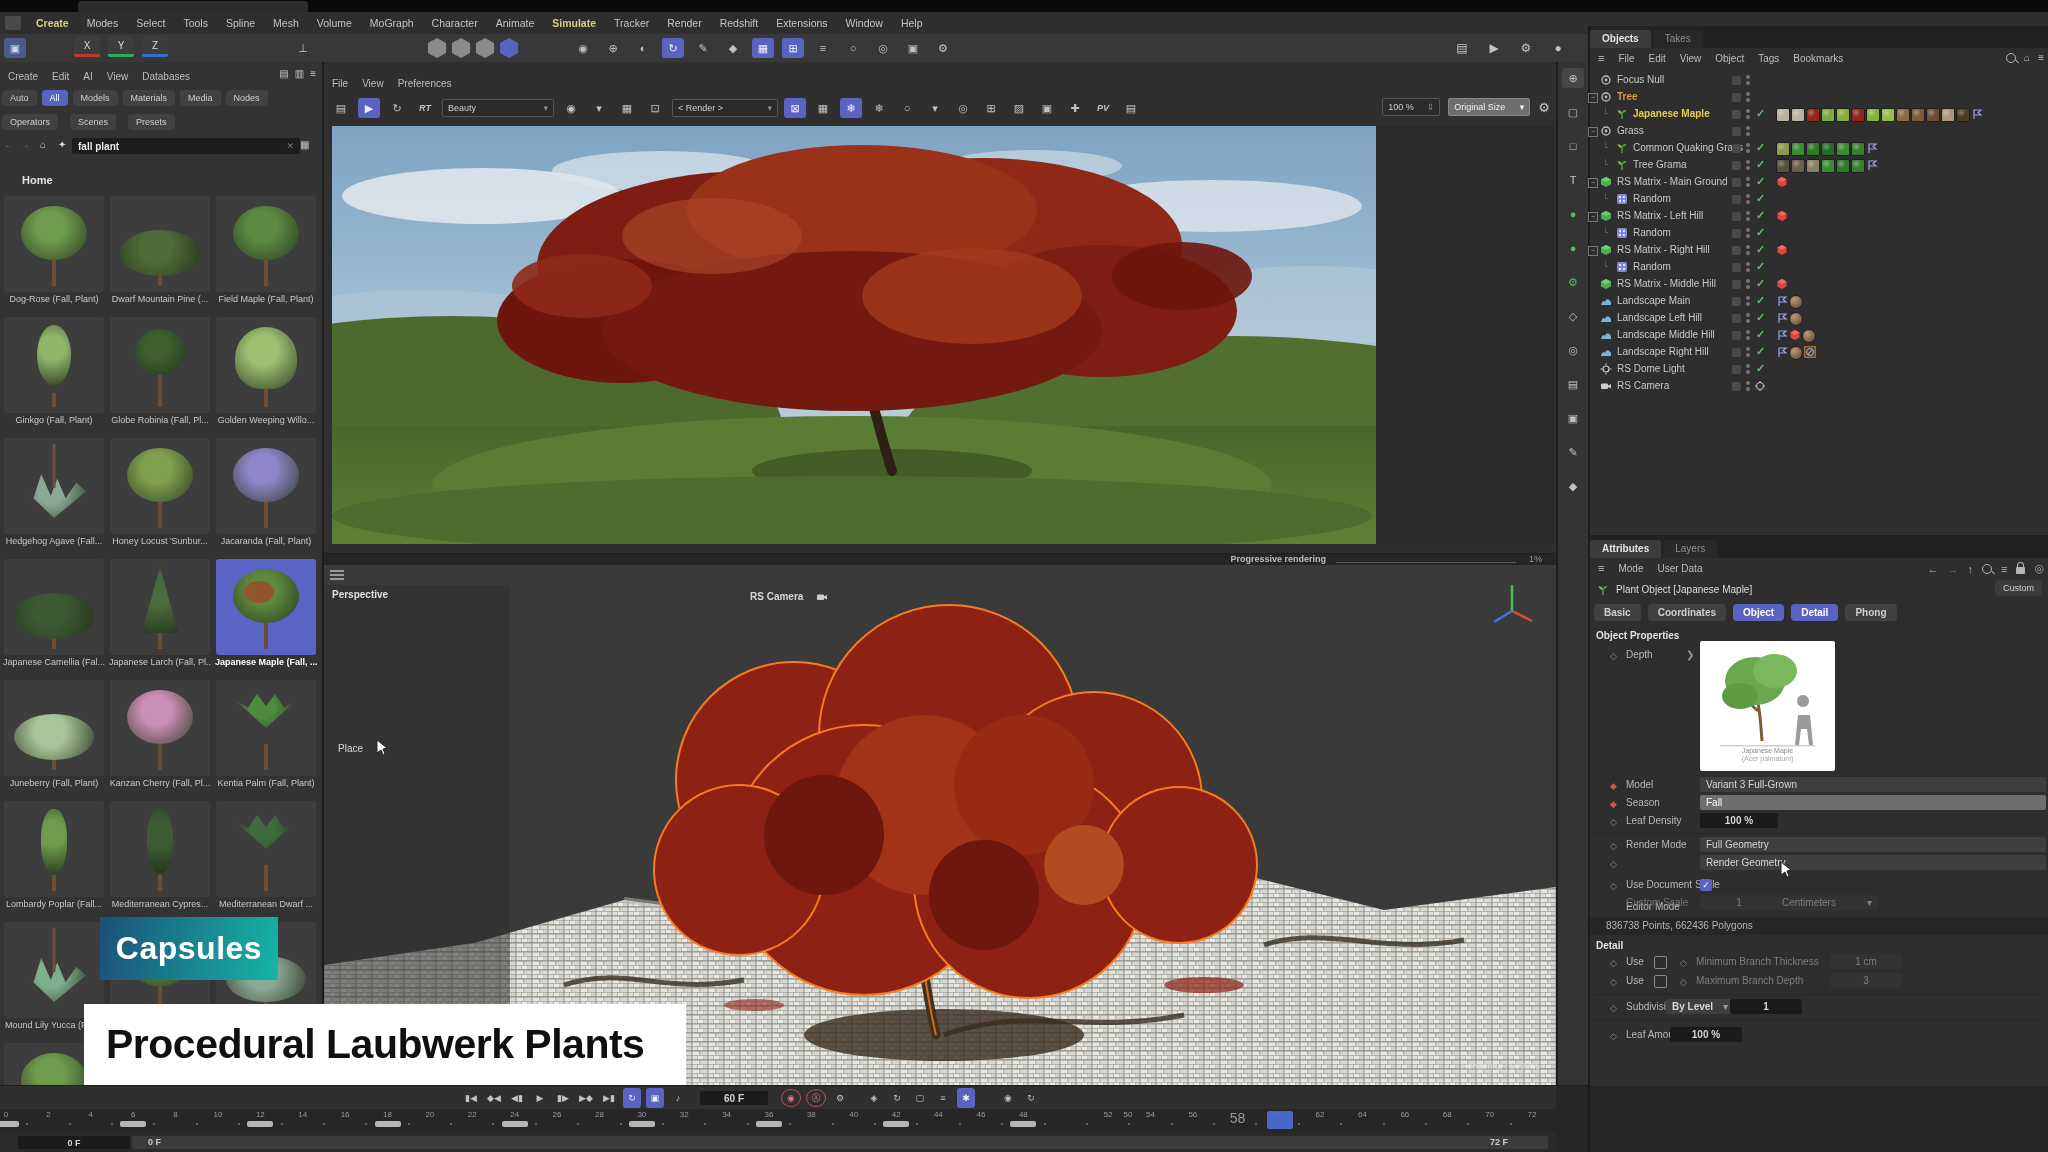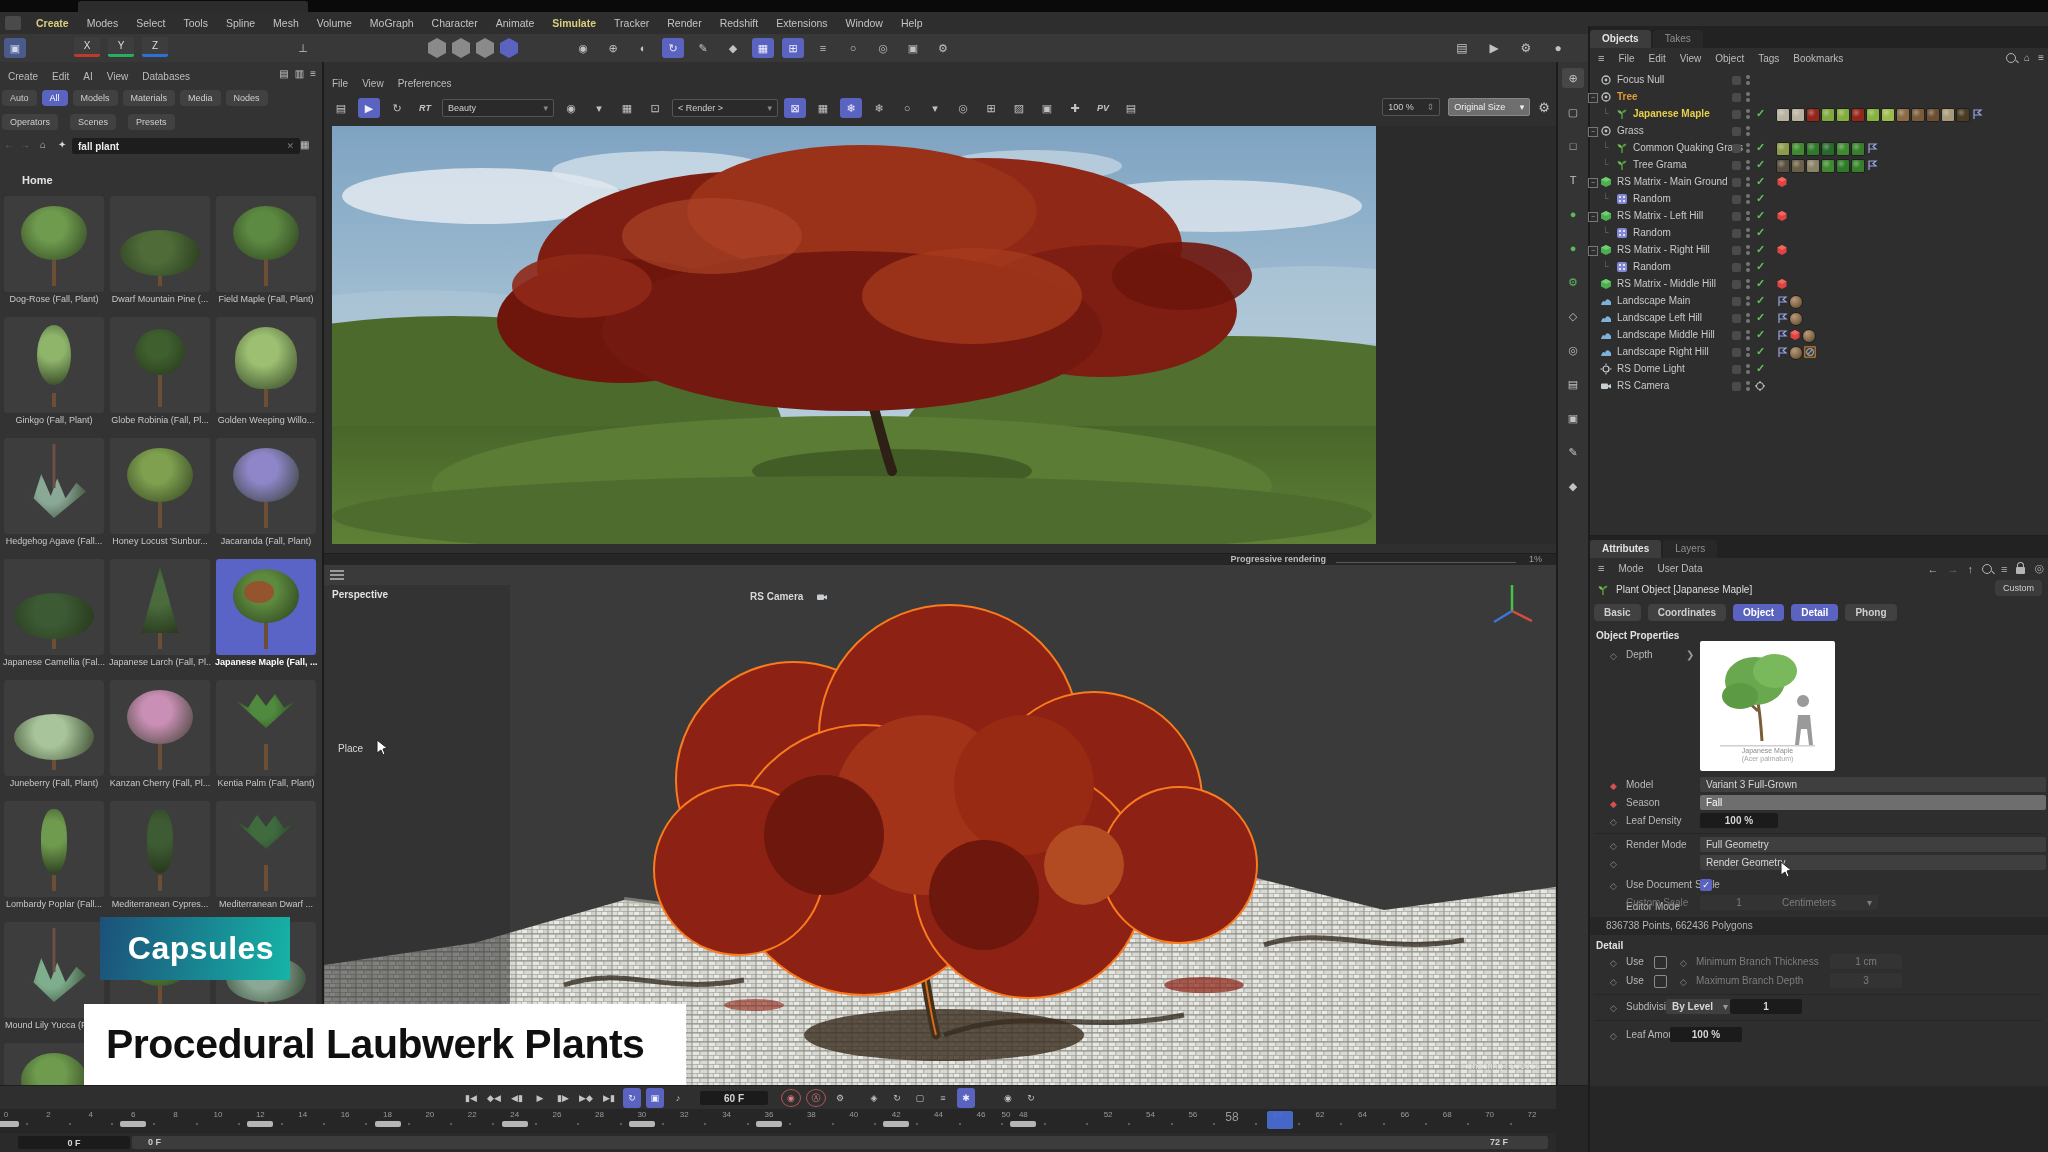--- a/index.html
+++ b/index.html
@@ -47,21 +47,21 @@
   .thumb-tile{position:absolute;width:100px;height:96px;background:#3d3d3d;border-radius:3px;overflow:hidden;}
   .thumb-label{position:absolute;width:102px;height:13px;font-size:9px;color:#c9c9c9;text-align:center;
     white-space:nowrap;overflow:hidden;}
   .crown{position:absolute;left:50%;}
   .trunk{position:absolute;left:50%;width:4px;background:#6b4e33;transform:translateX(-50%);}
   .glyphbtn{display:inline-flex;align-items:center;justify-content:center;font-size:10px;color:#c5c5c5;}
   .ddown{display:inline-flex;align-items:center;justify-content:space-between;background:#2a2a2a;border:1px solid #555;
     border-radius:2px;color:#cfcfcf;font-size:9px;height:16px;padding:0 5px;}
   #badge{position:absolute;left:100px;top:917px;width:178px;height:63px;z-index:40;
     background:linear-gradient(100deg,#1c5079,#16b4a7);display:flex;align-items:center;justify-content:center;
-    color:#fff;font-size:32px;font-weight:bold;letter-spacing:.5px;padding-left:12px;}
+    color:#fff;font-size:32px;font-weight:bold;letter-spacing:.5px;}
   #title-box{position:absolute;left:84px;top:1004px;width:580px;height:81px;background:#fff;z-index:40;
     display:flex;align-items:center;padding-left:22px;color:#101010;font-size:41px;font-weight:bold;letter-spacing:-.5px;}
 </style>
 </head>
 <body>
 
 <div class="r" id="titlebar" style="left:0;top:0;width:2048px;height:12px;background:#0a0a0a;">
   <div class="r" style="left:78px;top:1px;width:230px;height:11px;background:#2c2c2c;border-radius:3px 3px 0 0;"></div>
 </div>
 
@@ -488,25 +488,25 @@
       <div style="position: absolute; left: 631.833px; top: 1px; width: 20px; text-align: center; font-size: 8px; color: rgb(154, 154, 154);">30</div>
       <div style="position: absolute; left: 674.222px; top: 1px; width: 20px; text-align: center; font-size: 8px; color: rgb(154, 154, 154);">32</div>
       <div style="position: absolute; left: 716.611px; top: 1px; width: 20px; text-align: center; font-size: 8px; color: rgb(154, 154, 154);">34</div>
       <div style="position: absolute; left: 759px; top: 1px; width: 20px; text-align: center; font-size: 8px; color: rgb(154, 154, 154);">36</div>
       <div style="position: absolute; left: 801.389px; top: 1px; width: 20px; text-align: center; font-size: 8px; color: rgb(154, 154, 154);">38</div>
       <div style="position: absolute; left: 843.778px; top: 1px; width: 20px; text-align: center; font-size: 8px; color: rgb(154, 154, 154);">40</div>
       <div style="position: absolute; left: 886.167px; top: 1px; width: 20px; text-align: center; font-size: 8px; color: rgb(154, 154, 154);">42</div>
       <div style="position: absolute; left: 928.556px; top: 1px; width: 20px; text-align: center; font-size: 8px; color: rgb(154, 154, 154);">44</div>
       <div style="position: absolute; left: 970.944px; top: 1px; width: 20px; text-align: center; font-size: 8px; color: rgb(154, 154, 154);">46</div>
       <div style="position: absolute; left: 1013.33px; top: 1px; width: 20px; text-align: center; font-size: 8px; color: rgb(154, 154, 154);">48</div>
-      <div style="position: absolute; left: 996px; top: 1px; width: 20px; text-align: center; font-size: 8px; color: rgb(154, 154, 154);">50</div>
+      <div style="position: absolute; left: 1118px; top: 1px; width: 20px; text-align: center; font-size: 8px; color: rgb(154, 154, 154);">50</div>
       <div style="position: absolute; left: 1098.11px; top: 1px; width: 20px; text-align: center; font-size: 8px; color: rgb(154, 154, 154);">52</div>
       <div style="position: absolute; left: 1140.5px; top: 1px; width: 20px; text-align: center; font-size: 8px; color: rgb(154, 154, 154);">54</div>
       <div style="position: absolute; left: 1182.89px; top: 1px; width: 20px; text-align: center; font-size: 8px; color: rgb(154, 154, 154);">56</div>
-      <div style="position: absolute; left: 1225.28px; top: 1px; width: 20px; text-align: left; font-size: 12px; color: rgb(154, 154, 154);">58</div>
+      <div style="position: absolute; left: 1225.28px; top: 1px; width: 20px; text-align: right; font-size: 14px; color: rgb(154, 154, 154);">58</div>
       <div style="position: absolute; left: 1267.67px; top: 1px; width: 20px; text-align: center; font-size: 8px; color: rgb(154, 154, 154);">60</div>
       <div style="position: absolute; left: 1310.06px; top: 1px; width: 20px; text-align: center; font-size: 8px; color: rgb(154, 154, 154);">62</div>
       <div style="position: absolute; left: 1352.44px; top: 1px; width: 20px; text-align: center; font-size: 8px; color: rgb(154, 154, 154);">64</div>
       <div style="position: absolute; left: 1394.83px; top: 1px; width: 20px; text-align: center; font-size: 8px; color: rgb(154, 154, 154);">66</div>
       <div style="position: absolute; left: 1437.22px; top: 1px; width: 20px; text-align: center; font-size: 8px; color: rgb(154, 154, 154);">68</div>
       <div style="position: absolute; left: 1479.61px; top: 1px; width: 20px; text-align: center; font-size: 8px; color: rgb(154, 154, 154);">70</div>
       <div style="position: absolute; left: 1522px; top: 1px; width: 20px; text-align: center; font-size: 8px; color: rgb(154, 154, 154);">72</div>
       <div style="position: absolute; left: 26.1944px; top: 14px; width: 2px; height: 2px; border-radius: 50%; background: rgb(111, 111, 111);"></div>
       <div style="position: absolute; left: 68.5833px; top: 14px; width: 2px; height: 2px; border-radius: 50%; background: rgb(111, 111, 111);"></div>
       <div style="position: absolute; left: 110.972px; top: 14px; width: 2px; height: 2px; border-radius: 50%; background: rgb(111, 111, 111);"></div>

